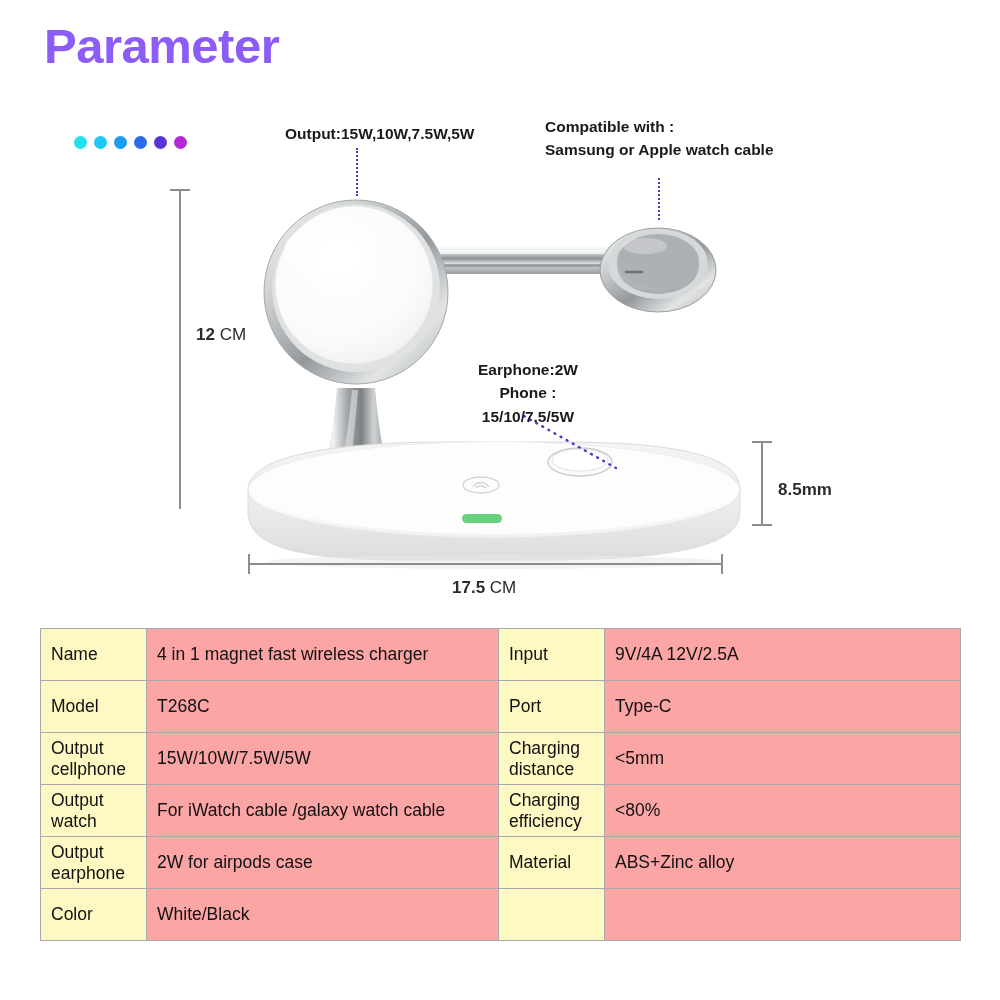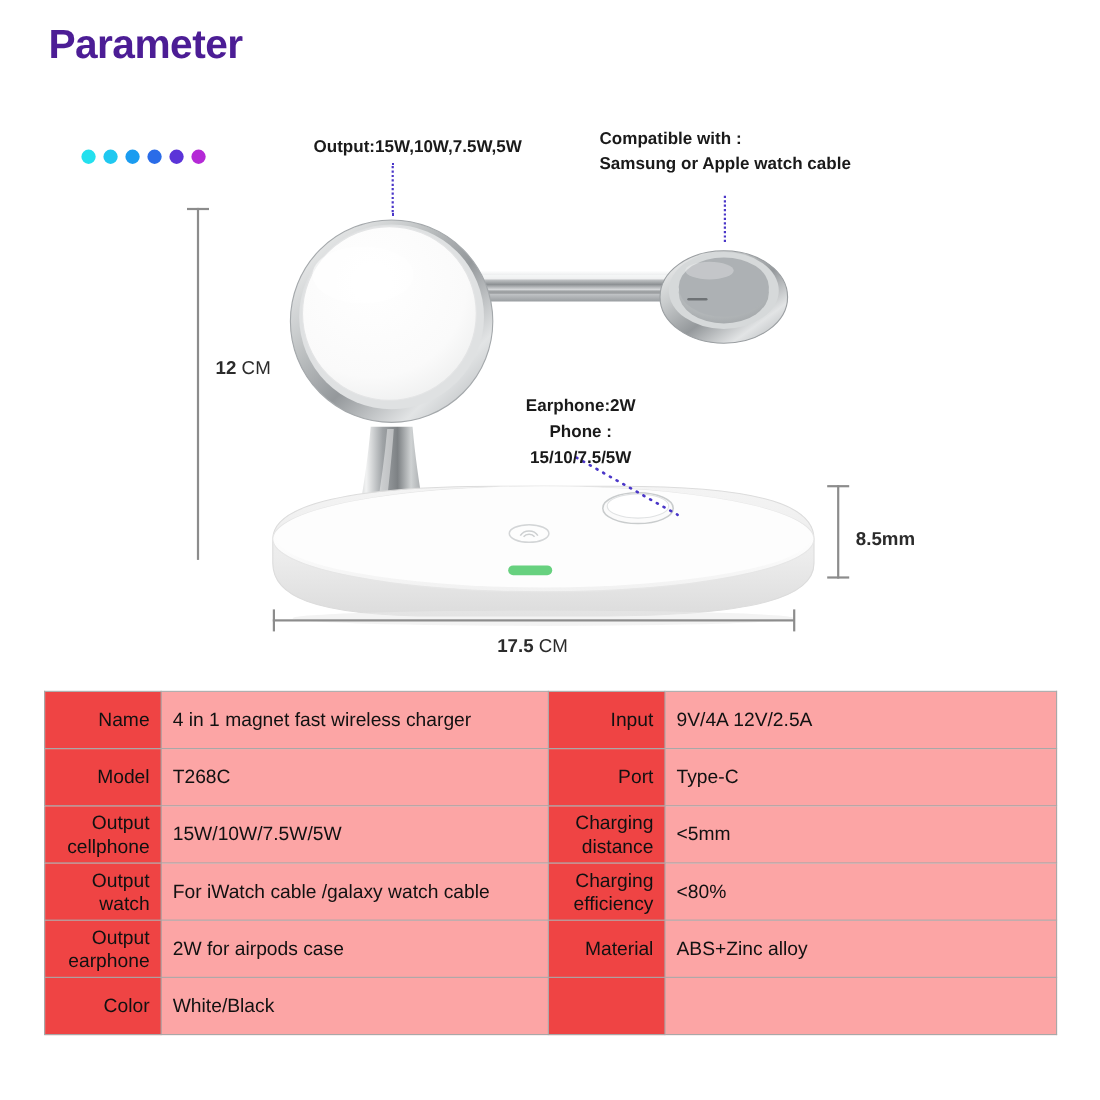--- a/index.html
+++ b/index.html
@@ -10,24 +10,24 @@
     font-family: "Liberation Sans", sans-serif;
     color: #111111;
     position: relative;
     overflow: hidden;
   }
 
   
   #page-title {
     position: absolute;
     left: 44px; top: 22px;
-    font-size: 37px;
+    font-size: 49px;
     font-weight: bold;
     letter-spacing: -0.5px;
-    color: #4c1d95;
+    color: #8b5cf6;
     line-height: 1.0;
   }
 
   
   #dot-strip {
     position: absolute;
     left: 74px; top: 136px;
     display: flex;
     gap: 7px;
     align-items: center;
@@ -111,22 +111,22 @@
   #spec-table td {
     border: 1px solid #a8a8a8;
     height: 52px;
     padding: 4px 10px;
     vertical-align: middle;
     font-size: 17.5px;
     color: #111111;
     line-height: 1.2;
   }
   #spec-table td.lbl {
-    background: #ef4444;
-    text-align: right;
+    background: #fef9c3;
+    text-align: left;
     font-size: 17.5px;
   }
   #spec-table td.val { background: #fca5a5; }
   #spec-table col.c1 { width: 106px; }
   #spec-table col.c2 { width: 352px; }
   #spec-table col.c3 { width: 106px; }
   #spec-table col.c4 { width: 356px; }
   #spec-table td.val.two-line { line-height: 1.25; }
 </style>
 </head>

